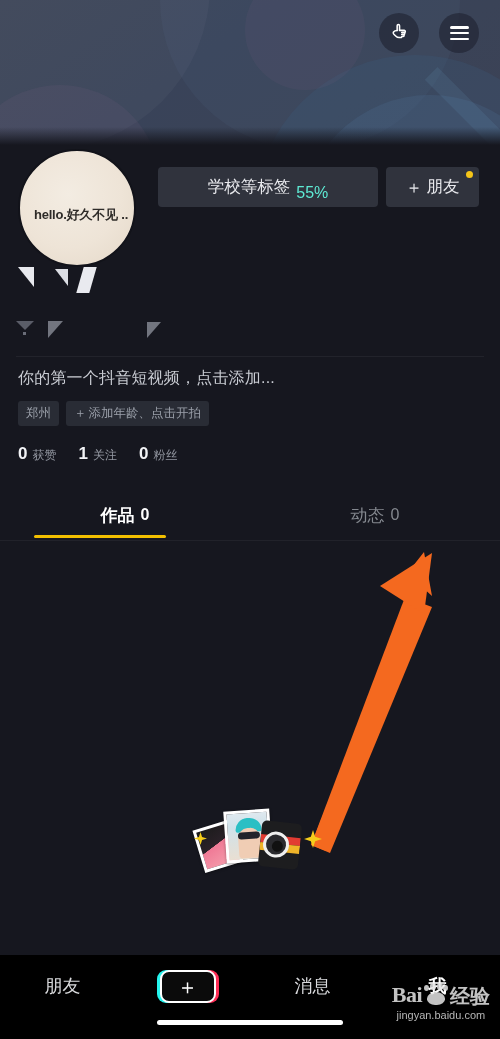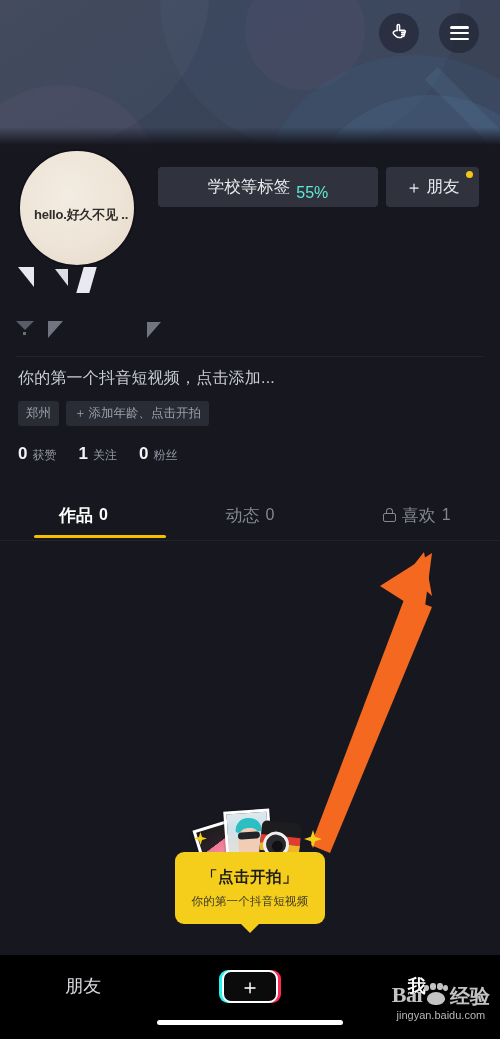--- a/index.html
+++ b/index.html
@@ -317,28 +317,20 @@
 
   <div class="tabs">
     <div class="tab active">
       <span class="t-lbl">作品</span>
       <span class="t-num">0</span>
     </div>
     <div class="tab">
       <span class="t-lbl">动态</span>
       <span class="t-num">0</span>
     </div>
-    <div class="tab">
-      <span class="lock">
-        <span class="shackle"></span>
-          <span class="body"></span>
-      </span>
-      <span class="t-lbl">喜欢</span>
-      <span class="t-num">1</span>
-    </div>
     <div class="tab-underline"></div>
   </div>
   <div class="tabs-sep"></div>
 
   <div class="arrow-wrap">
     <svg width="500" height="1039" viewBox="0 0 500 1039">
       <path d="M311 845 L409 600 L398 585 L424 552 L432 596 L421 586 L326 851 Z" fill="#f4691f"></path>
       <path d="M311 845 L405 597 L432 607 L330 853 Z" fill="#f4691f"></path>
       <path d="M380 586 L432 553 L424 614 Z" fill="#f4691f"></path>
     </svg>
@@ -361,37 +353,35 @@
           <path d="M10 0 L12.4 7.6 L20 10 L12.4 12.4 L10 20 L7.6 12.4 L0 10 L7.6 7.6 Z" fill="#f5cd1b"></path>
         </svg>
     </span>
     <span class="spark spark-2">
       <svg width="13" height="13" viewBox="0 0 20 20">
           <path d="M10 0 L12.4 7.6 L20 10 L12.4 12.4 L10 20 L7.6 12.4 L0 10 L7.6 7.6 Z" fill="#f5cd1b"></path>
         </svg>
     </span>
   </div>
 
-  <div class="tooltip">
-    <div class="t1">「点击开拍」</div>
-    <div class="t2">你的第一个抖音短视频</div>
-    <div class="tooltip-tail"></div>
-  </div>
 
   <div class="navbar">
     <div class="nav-items">
       <div class="nav-item">
         <span>朋友</span>
       </div>
       <div class="nav-item">
         <span class="nav-plus">
           <span class="edge-c"></span>
           <span class="edge-r"></span>
           <span class="core">＋</span>
         </span>
+      </div>
+      <div class="nav-item">
+        <span>消息</span>
       </div>
       <div class="nav-item active">
         <span>我</span>
       </div>
     </div>
     <div class="home-indicator"></div>
   </div>
 
   <div class="watermark">
     <div class="wm-row">

